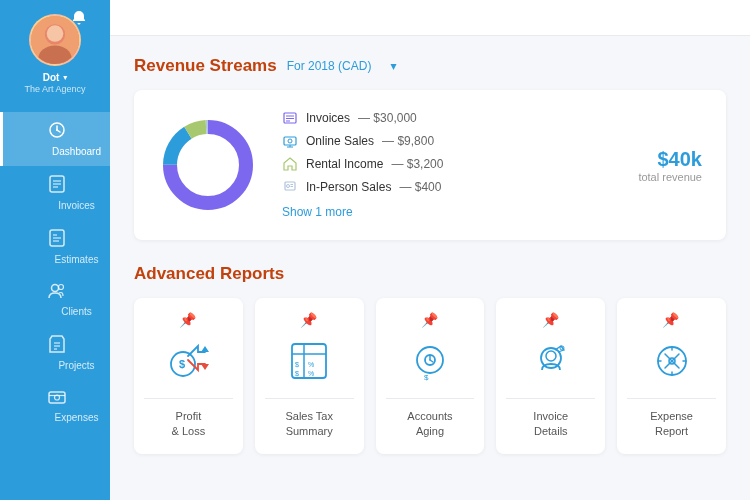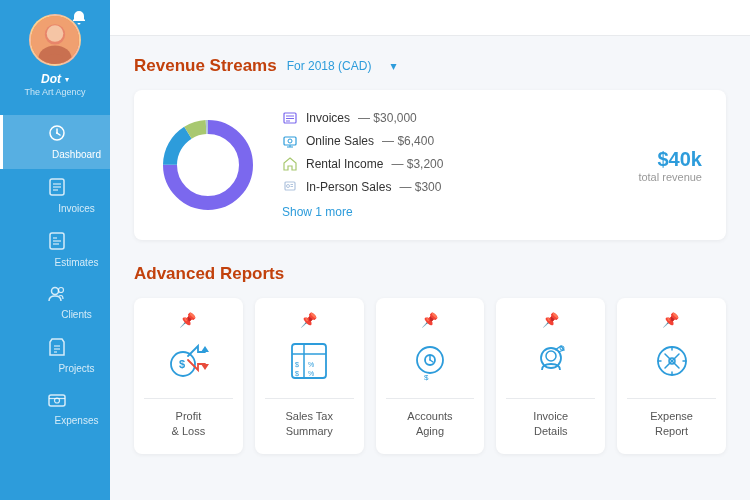--- a/index.html
+++ b/index.html
@@ -44,24 +44,23 @@
     .avatar svg { width: 100%; height: 100%; }
     .bell-icon {
       position: absolute;
       top: -4px;
       right: -6px;
       width: 16px;
       height: 16px;
     }
     .user-name {
       color: white;
-      font-size: 12px;
+      font-size: 10px;
       font-weight: 600;
       text-align: center;
-      font-style: italic;
     }
     .user-agency {
       color: rgba(255,255,255,0.75);
       font-size: 9px;
       text-align: center;
       margin-top: 1px;
     }
     .user-info-row {
       display: flex;
       align-items: center;
@@ -386,42 +385,42 @@
         <div class="legend-item">
           <span class="legend-icon">
             <svg width="14" height="14" viewBox="0 0 14 14">
               <rect x="1" y="3" width="12" height="8" rx="1" fill="none" stroke="#2d9cdb" stroke-width="1.2"></rect>
               <line x1="7" y1="11" x2="7" y2="13" stroke="#2d9cdb" stroke-width="1"></line>
               <line x1="4" y1="13" x2="10" y2="13" stroke="#2d9cdb" stroke-width="1"></line>
               <circle cx="7" cy="7" r="2" fill="none" stroke="#2d9cdb" stroke-width="1"></circle>
             </svg>
           </span>
           <span class="legend-label">Online Sales</span>
-          <span class="legend-value"> — $6,400</span>
+          <span class="legend-value"> — $9,800</span>
         </div>
         <div class="legend-item">
           <span class="legend-icon">
             <svg width="14" height="14" viewBox="0 0 14 14">
               <path d="M7 1 L13 6 L13 13 L9 13 L9 9 L5 9 L5 13 L1 13 L1 6 Z" fill="none" stroke="#a8c870" stroke-width="1.2"></path>
             </svg>
           </span>
           <span class="legend-label">Rental Income</span>
           <span class="legend-value"> — $3,200</span>
         </div>
         <div class="legend-item">
           <span class="legend-icon">
             <svg width="14" height="14" viewBox="0 0 14 14">
               <rect x="2" y="2" width="10" height="8" rx="1" fill="none" stroke="#b0c4de" stroke-width="1.2"></rect>
               <circle cx="5" cy="6" r="1.5" stroke="#b0c4de" fill="none" stroke-width="1"></circle>
               <line x1="7.5" y1="4.5" x2="10" y2="4.5" stroke="#b0c4de" stroke-width="1"></line>
               <line x1="7.5" y1="6.5" x2="10" y2="6.5" stroke="#b0c4de" stroke-width="1"></line>
             </svg>
           </span>
           <span class="legend-label">In-Person Sales</span>
-          <span class="legend-value"> — $300</span>
+          <span class="legend-value"> — $400</span>
         </div>
         <a class="show-more">Show 1 more</a>
       </div>
 
       <div class="total-revenue">
         <div class="total-amount">$40k</div>
         <div class="total-label">total revenue</div>
       </div>
     </div>
 

